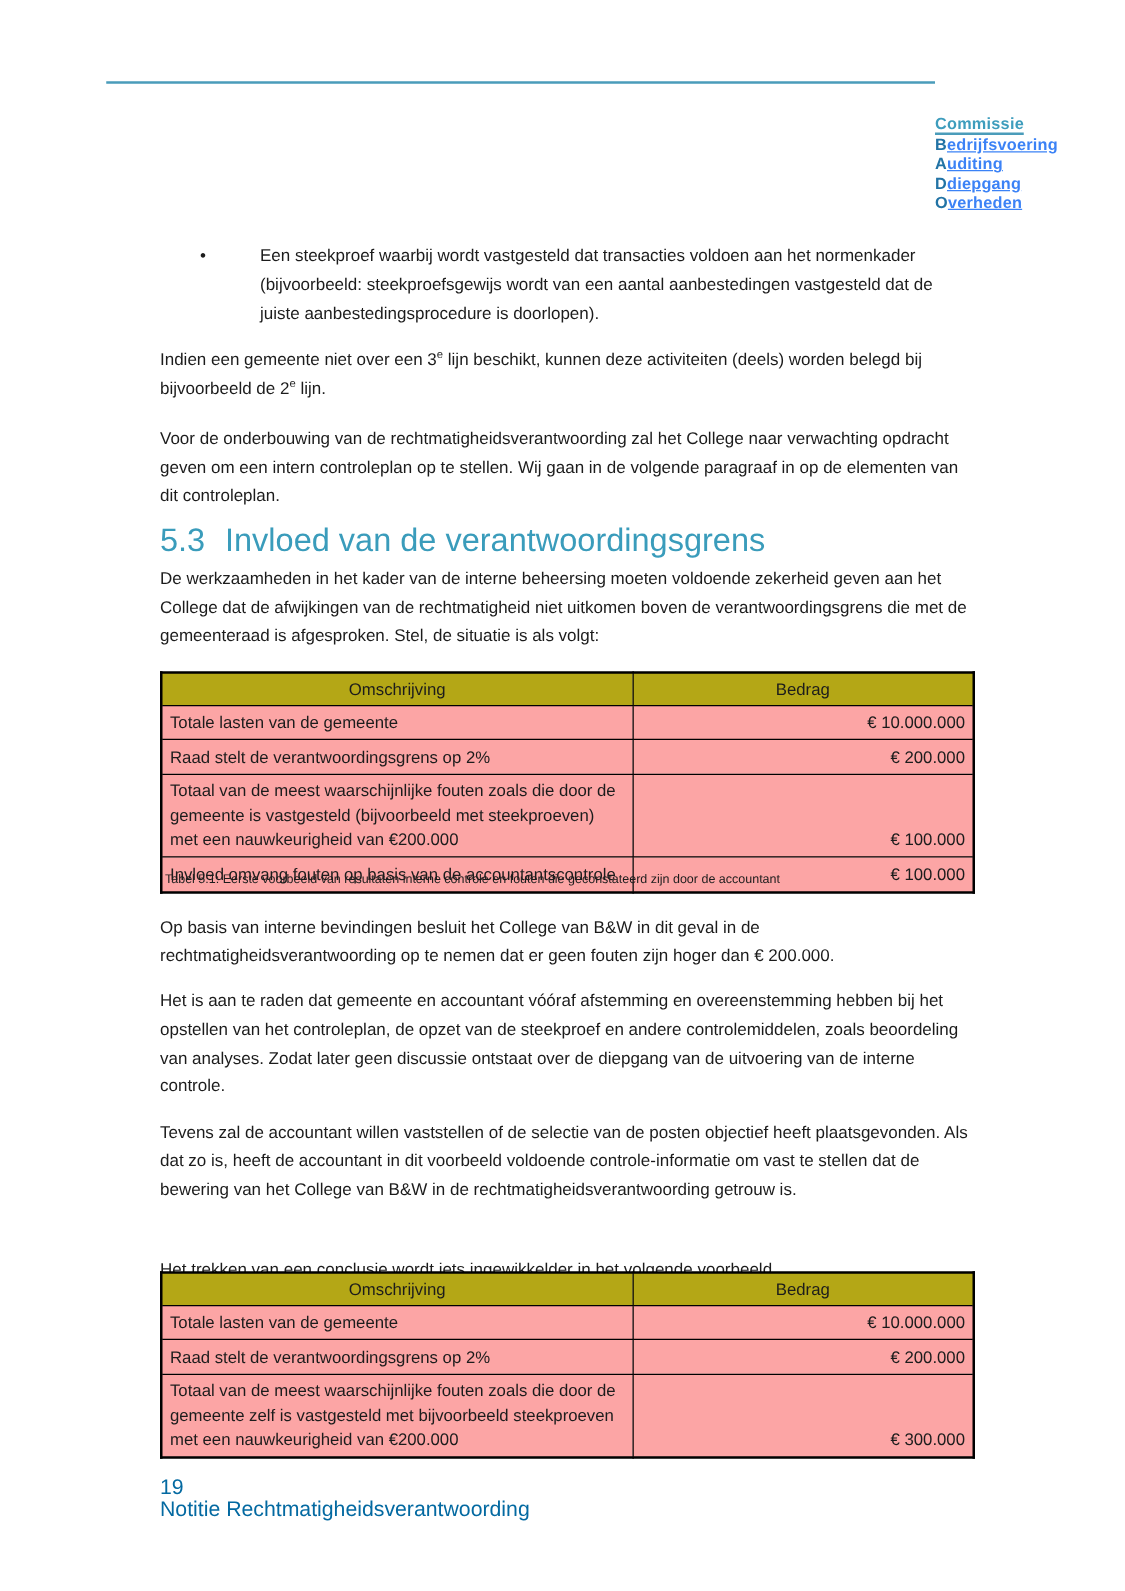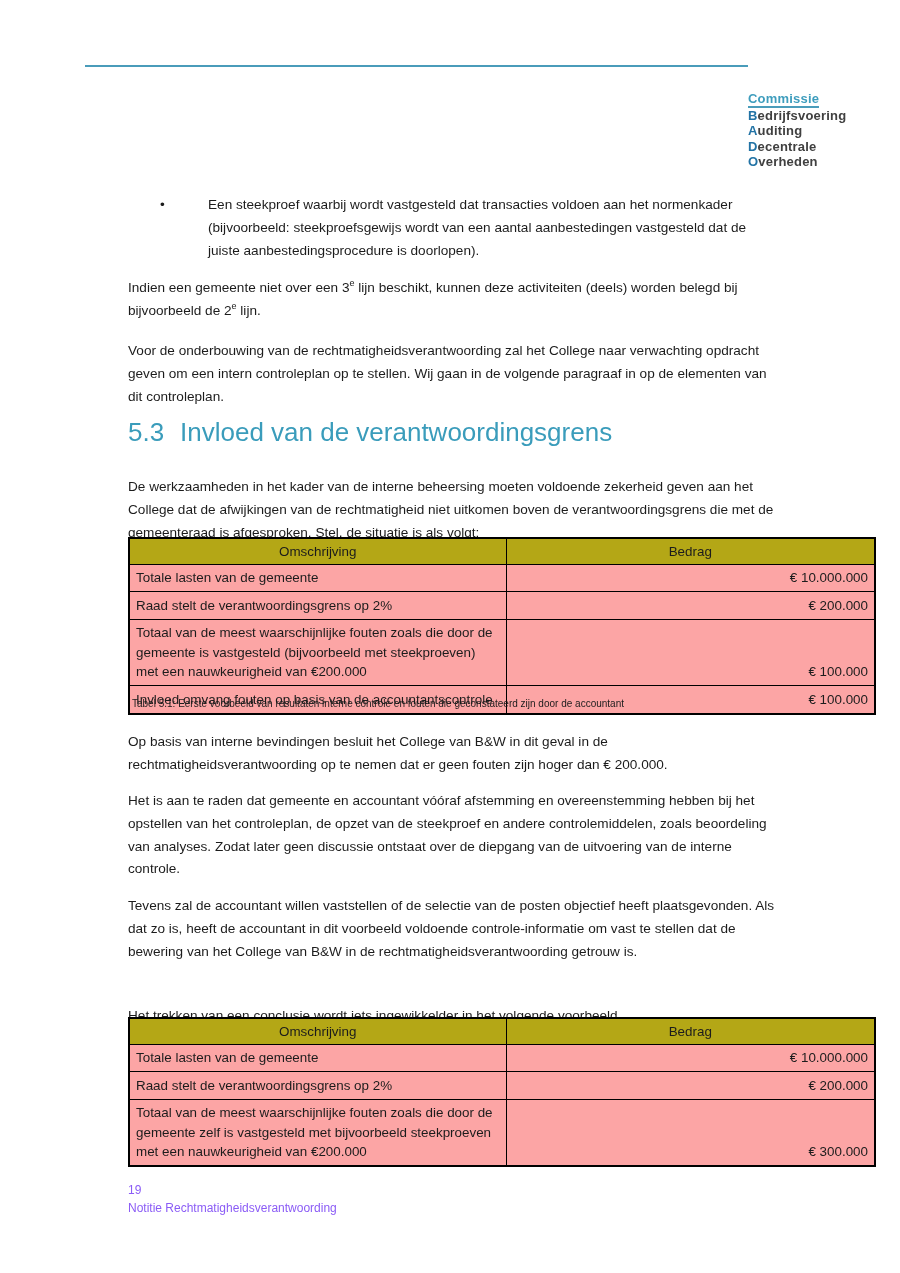--- a/index.html
+++ b/index.html
@@ -24,41 +24,41 @@
     letter-spacing:0.2px;white-space:nowrap;
   }
   .logo .commissie{
     color:#3e9dbd;
     display:inline-block;
     border-bottom:2px solid #4a9cba;
     padding-bottom:0px;
     margin-top:40px;
   }
   .logo .li{color:#2273a5;}
-  .logo .lr{color:#404040;}
+  .logo .lr{color:#3b82f6;text-decoration:underline;}
 
   
   .block{
     position:absolute;left:128px;width:648px;margin:0;
     font-size:13.6px;line-height:22.8px;
   }
   .bullet-block{display:flex;}
   .bullet{width:48px;padding-left:32px;flex:0 0 auto;}
   .bullet-text{flex:1 1 auto;}
   sup{font-size:9px;line-height:0;vertical-align:super;}
 
   h2.block{
     font-weight:normal;color:#3a9cbb;font-size:26px;line-height:24px;
   }
   h2 .h-num{display:inline-block;width:52px;}
 
   
   table.block{
     border-collapse:collapse;table-layout:fixed;
-    width:748px;font-size:13.4px;line-height:19.5px;
+    width:652px;font-size:13.4px;line-height:19.5px;
     border:2px solid #000;
   }
   table.block col.c1{width:377px;}
   table.block th{
     background:#b4a716;font-weight:normal;text-align:center;
     border:1.5px solid #000;padding:2.5px 6px;
   }
   table.block td{
     border:1.5px solid #000;padding:3.5px 6px;
     vertical-align:bottom;background:#fca5a5;
@@ -66,50 +66,50 @@
   table.block td.amount{text-align:right;margin-top:12px;}
 
   .caption{
     position:absolute;left:128px;width:660px;margin:4px;
     font-size:10px;line-height:17px;
   }
 
   
   .footer{
     position:absolute;left:128px;top:1181px;
-    color:#8b5cf6;font-size:12px;line-height:18px;
+    color:#0369a1;font-size:17px;line-height:18px;
   }
 </style>
 </head>
 <body>
 
 <div class="page">
 
   <div class="top-rule"></div>
 
   <div class="logo">
     <div><span class="commissie">Commissie</span></div>
     <div><span class="li">B</span><span class="lr">edrijfsvoering</span></div>
     <div><span class="li">A</span><span class="lr">uditing</span></div>
-    <div><span class="li">D</span><span class="lr">ecentrale</span></div>
+    <div><span class="li">D</span><span class="lr">diepgang</span></div>
     <div><span class="li">O</span><span class="lr">verheden</span></div>
   </div>
 
   <div class="block bullet-block" style="top:194px">
     <span class="bullet">•</span>
     <span class="bullet-text">Een steekproef waarbij wordt vastgesteld dat transacties voldoen aan het normenkader (bijvoorbeeld: steekproefsgewijs wordt van een aantal aanbestedingen vastgesteld dat de juiste aanbestedingsprocedure is doorlopen).</span>
   </div>
 
   <p class="block" style="top:277px"><span>Indien een gemeente niet over een 3</span><sup>e</sup><span> lijn beschikt, kunnen deze activiteiten (deels) worden belegd bij bijvoorbeeld de 2</span><sup>e</sup><span> lijn.</span></p>
 
   <p class="block" style="top:340px">Voor de onderbouwing van de rechtmatigheidsverantwoording zal het College naar verwachting opdracht geven om een intern controleplan op te stellen. Wij gaan in de volgende paragraaf in op de elementen van dit controleplan.</p>
 
   <h2 class="block" style="top:420px"><span class="h-num">5.3</span><span class="h-title">Invloed van de verantwoordingsgrens</span></h2>
 
-  <p class="block" style="top:476px">De werkzaamheden in het kader van de interne beheersing moeten voldoende zekerheid geven aan het College dat de afwijkingen van de rechtmatigheid niet uitkomen boven de verantwoordingsgrens die met de gemeenteraad is afgesproken. Stel, de situatie is als volgt:</p>
+  <p class="block" style="top:452px">De werkzaamheden in het kader van de interne beheersing moeten voldoende zekerheid geven aan het College dat de afwijkingen van de rechtmatigheid niet uitkomen boven de verantwoordingsgrens die met de gemeenteraad is afgesproken. Stel, de situatie is als volgt:</p>
 
   <table class="block" style="top:537px">
     <colgroup>
         <col class="c1">
         <col>
       </colgroup>
     <thead>
       <tr>
         <th>Omschrijving</th>
         <th>Bedrag</th>

